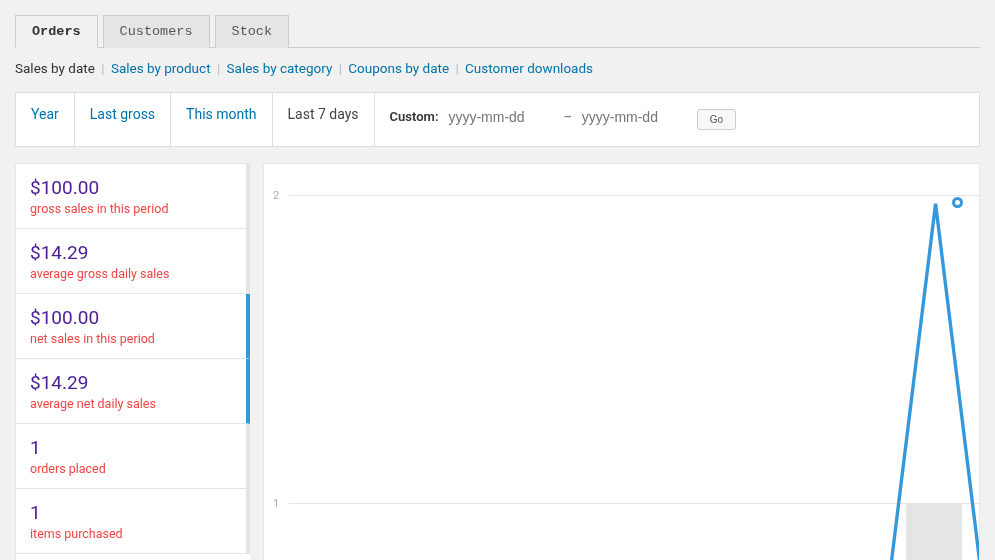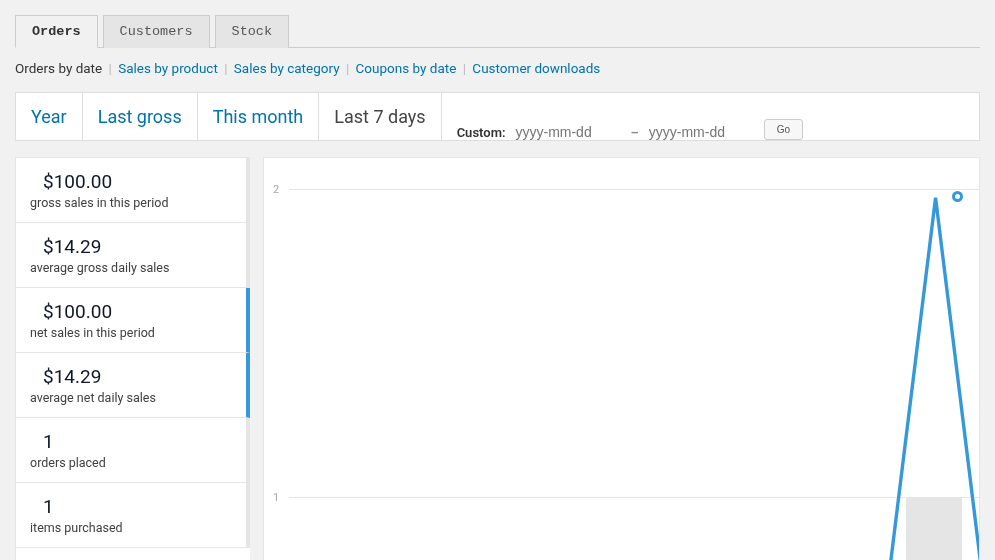--- a/index.html
+++ b/index.html
@@ -48,31 +48,31 @@
     display: flex;
     align-items: stretch;
     border: 1px solid #ddd;
     background: #fff;
   }
   .period-tab {
     padding: 13px 15px;
     color: #0073aa;
     border-right: 1px solid #ddd;
     cursor: pointer;
-    font-size: 18px;
+    font-size: 14px;
   }
   .period-tab.active {
     color: #444;
     background: #fff;
   }
   .custom-area {
     display: flex;
-    align-items: flex-end;
+    align-items: flex-start;
     gap: 10px;
-    padding: 0 15px;
+    padding: 16px 15px;
     flex: 1;
   }
   .custom-label { font-weight: 600; color: #333; }
   .date-field {
     border: none;
     color: #ec4899;
     font-size: 14px;
     width: 105px;
     outline: none;
     background: transparent;
@@ -97,22 +97,22 @@
     background: #fff;
     border: 1px solid #e5e5e5;
     border-right: none;
   }
   .stat {
     padding: 12px 14px;
     border-bottom: 1px solid #e5e5e5;
     border-right: 4px solid #e5e5e5;
   }
   .stat.accent { border-right-color: #3498db; }
-  .stat .value { font-size: 19px; color: #0f172a; margin-left: 13px; }
-  .stat .label { font-size: 12.5px; color: #404040; margin-top: 2px; }
+  .stat .value { font-size: 19px; color: #4c1d95; }
+  .stat .label { font-size: 12.5px; color: #ef4444; margin-top: 2px; }
   .chart-area {
     flex: 1;
     background: #fff;
     border: 1px solid #e5e5e5;
     position: relative;
     overflow: hidden;
     min-height: 415px;
   }
   .grid-line { position: absolute; left: 25px; right: 0; height: 1px; background: #e5e5e5; }
   .y-tick { position: absolute; left: 9px; font-size: 11px; color: #aaa; }
@@ -129,21 +129,21 @@
 </head>
 <body>
 
 <div class="top-tabs">
   <div class="top-tab active">Orders</div>
   <div class="top-tab">Customers</div>
   <div class="top-tab">Stock</div>
 </div>
 
 <div class="sublinks">
-  <span class="current">Orders by date</span>
+  <span class="current">Sales by date</span>
   <span class="sep">|</span>
   <a>Sales by product</a>
   <span class="sep">|</span>
   <a>Sales by category</a>
   <span class="sep">|</span>
   <a>Coupons by date</a>
   <span class="sep">|</span>
   <a>Customer downloads</a>
 </div>
 

